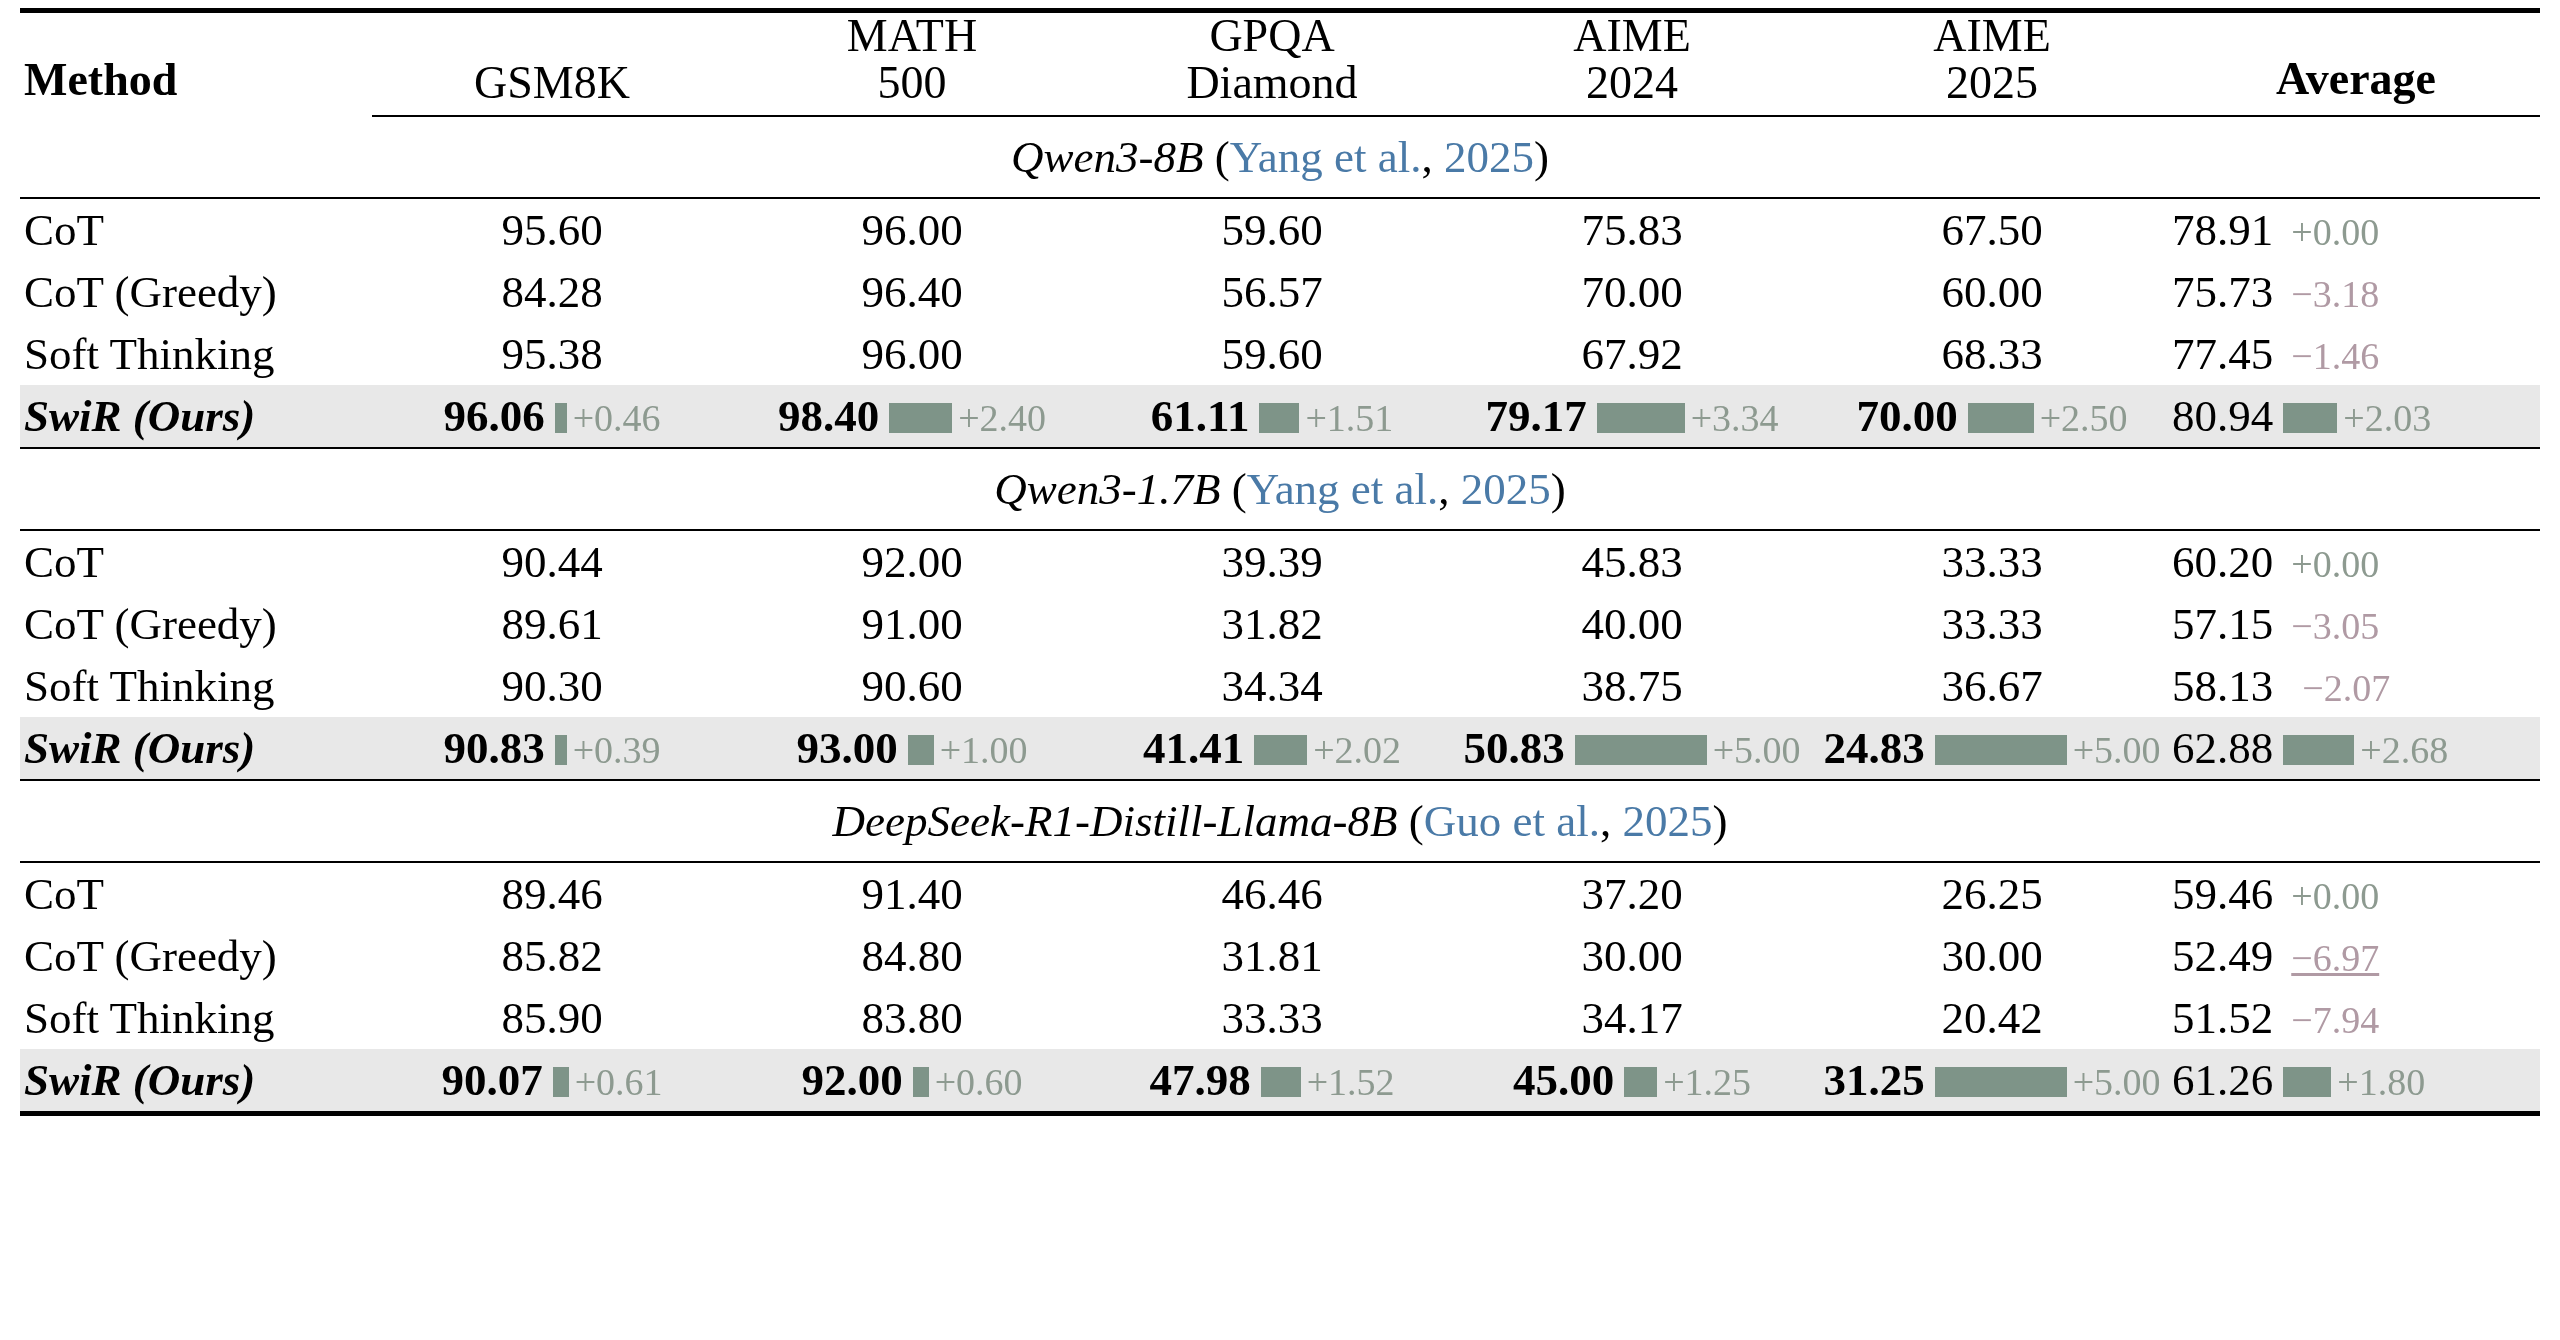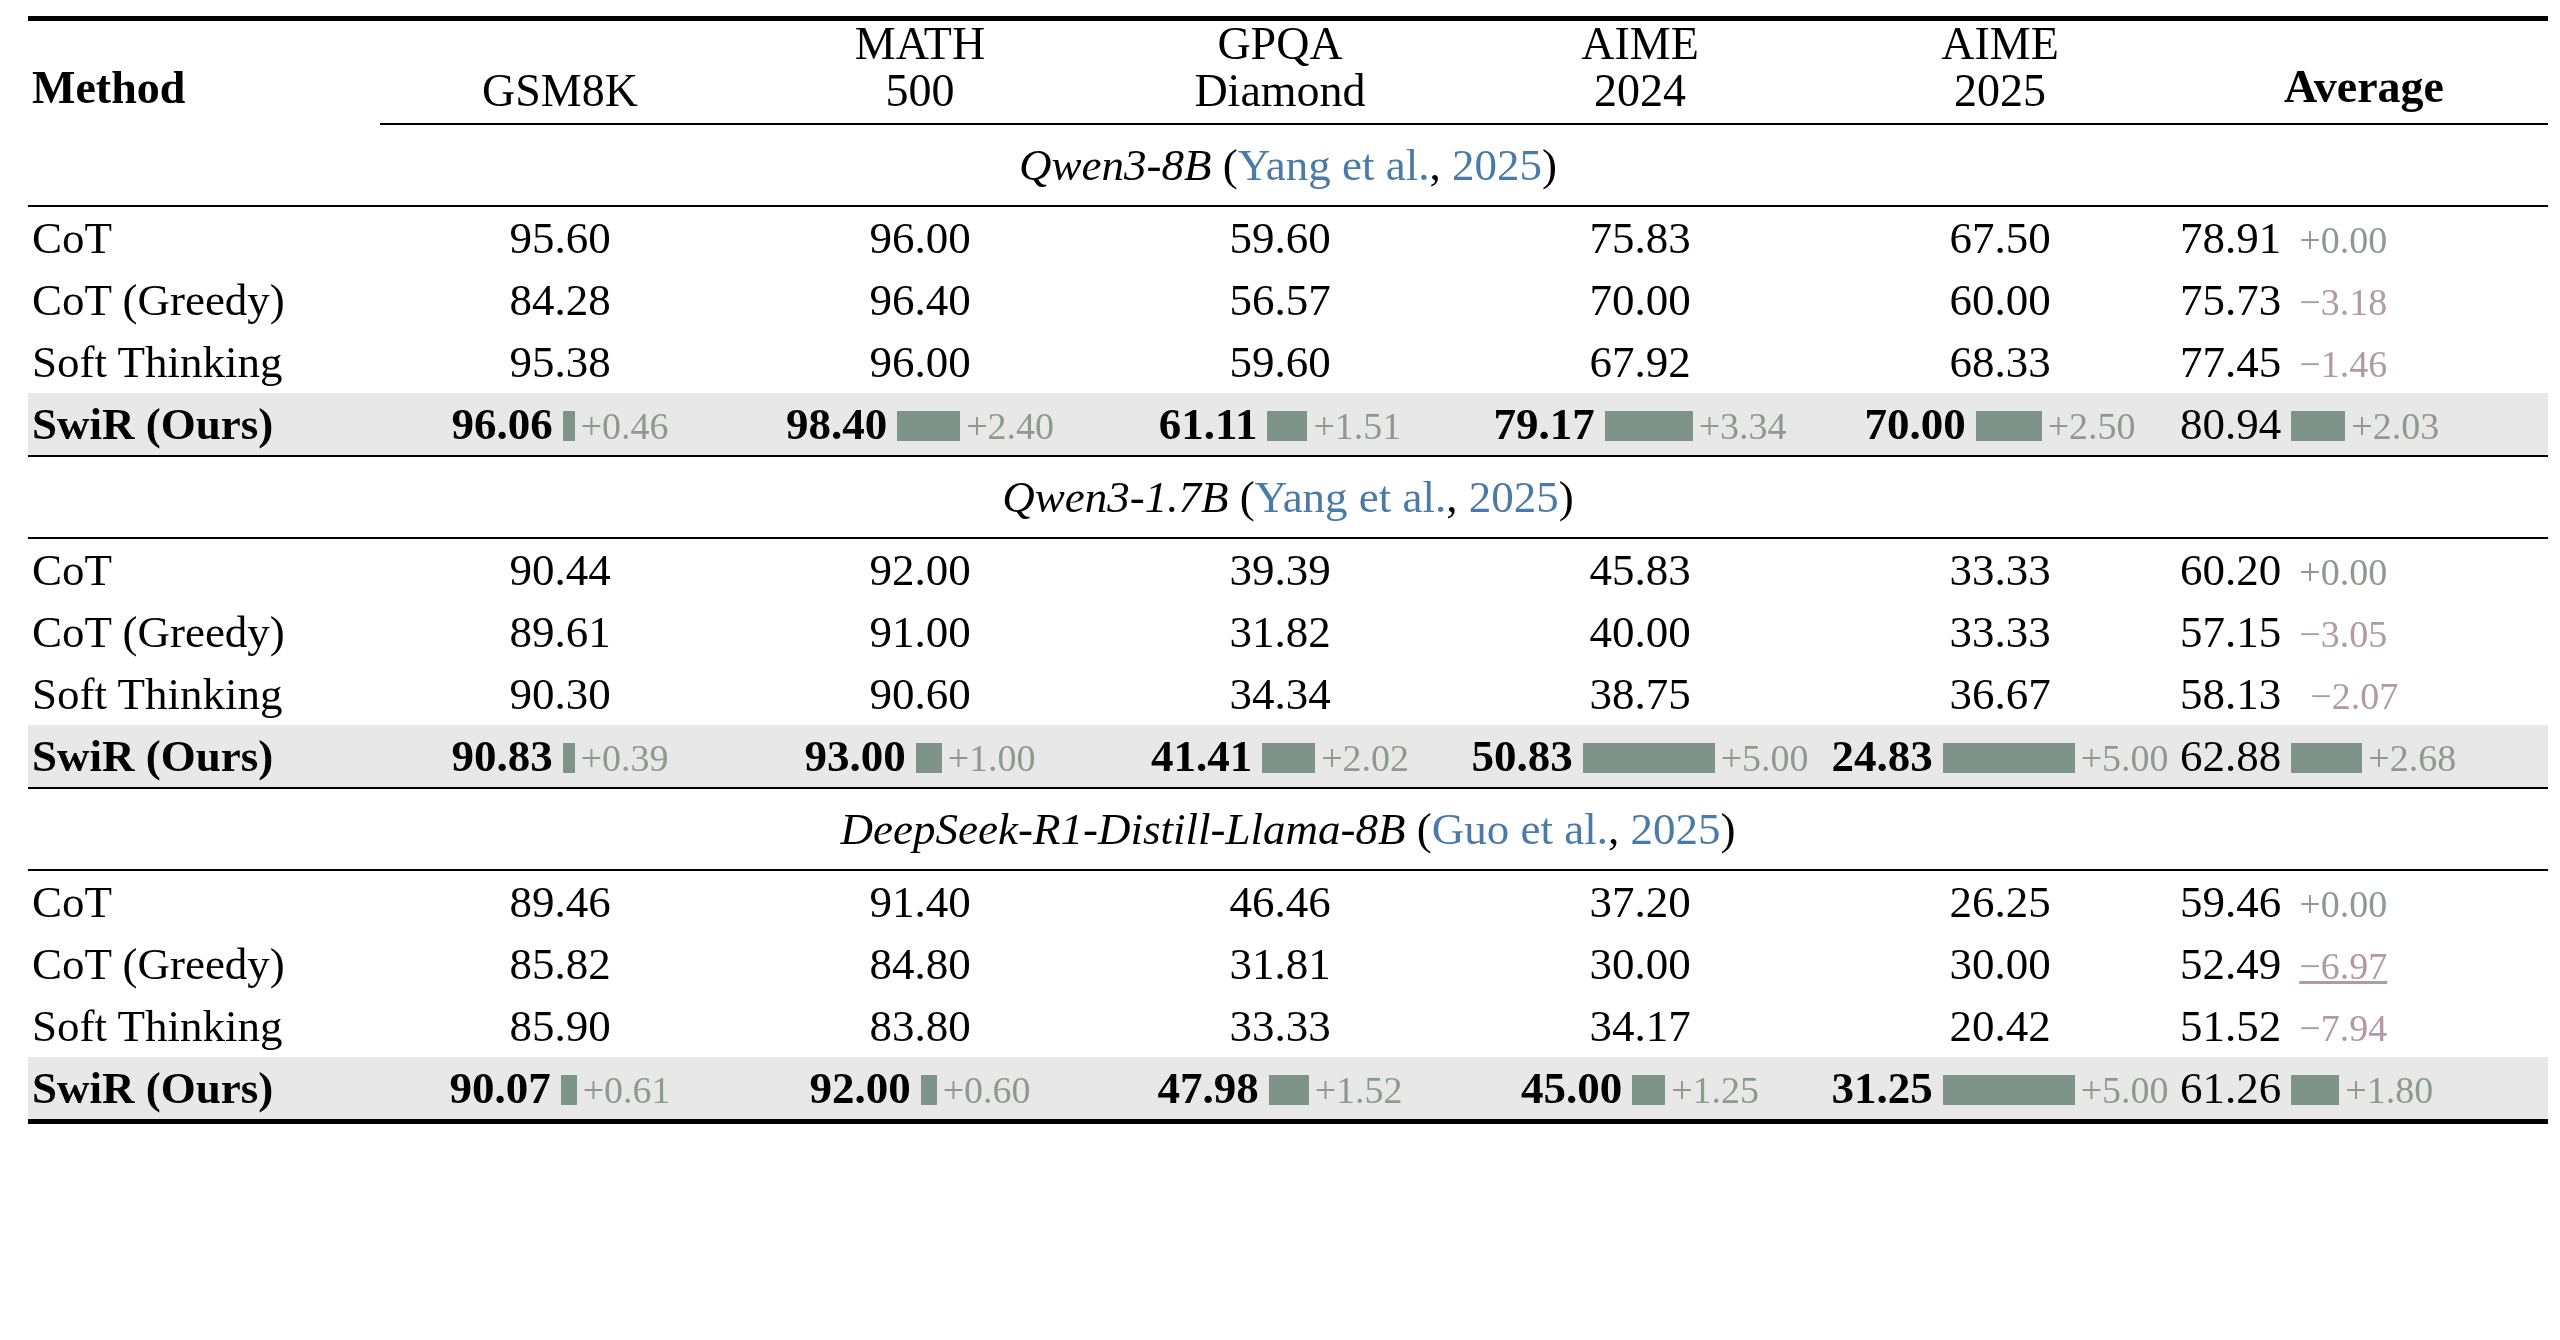--- a/index.html
+++ b/index.html
@@ -10,21 +10,21 @@
   body {
     width: 2560px;
     height: 1340px;
     font-family: "Liberation Serif", serif;
     color: #000000;
     overflow: hidden;
   }
   .table-wrap {
     position: relative;
     width: 2560px;
-    padding: 8px;
+    padding: 0;
     box-sizing: border-box;
   }
   table.results {
     border-collapse: collapse;
     width: 2520px;
     margin: 8px 20px 0 20px;
     table-layout: fixed;
   }
   
   .toprule td {
@@ -92,20 +92,21 @@
   }
 
   .method-cell {
     font-size: 45px;
     text-align: left;
     padding: 5px 0 5px 4px;
     white-space: nowrap;
   }
   .ours .method-cell {
     font-weight: bold;
+    font-style: italic;
   }
   .val-cell {
     font-size: 45px;
     text-align: center;
     padding: 5px 0 5px 0;
     white-space: nowrap;
   }
   .ours .val-cell .num {
     font-weight: bold;
   }

